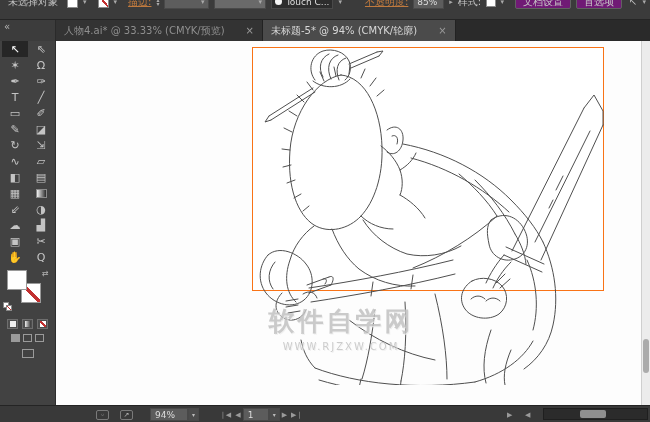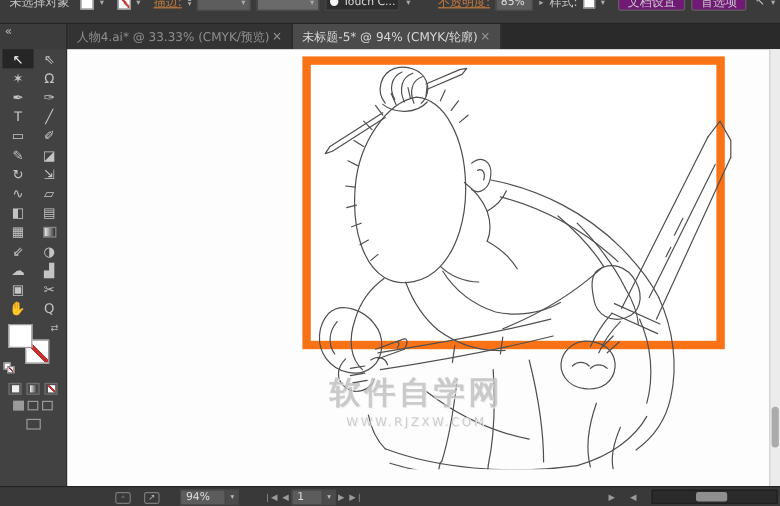--- a/index.html
+++ b/index.html
@@ -24,21 +24,21 @@
   .dd.dark { background:#2d2d2d; }
   .cb-btn { height:14px; background:#701a75; border:1px solid #616161; border-radius:2px;
         font-size:10px; color:#c9c9c9; padding:0 7px; display:inline-flex; align-items:center; }
   .brush-dot { width:7px; height:7px; border-radius:50%; background:#f5f5f5; margin-right:4px; }
 
   
   .tab-bar { position:absolute; left:0; top:20px; width:650px; height:21px; background:#2a2a2a;
     display:flex; align-items:stretch; }
   .dock-header { width:56px; background:#3c3c3c; border-right:1px solid #2a2a2a;
     font-size:10px; color:#b5b5b5; padding:1px 0 0 4px; }
-  .tab { display:flex; align-items:center; gap:2px; padding:0 8px; font-size:10px;
+  .tab { display:flex; align-items:center; gap:21px; padding:0 8px; font-size:10px;
     background:#333333; color:#8f8f8f; border-right:1px solid #222; }
   .tab.active { background:#4b4b4b; color:#d8d8d8; }
   .tab .close { font-size:10px; color:#999; }
 
   
   .main { position:absolute; left:0; top:41px; right:0; bottom:17px; }
 
   
   .toolbar { position:absolute; left:0; top:0; bottom:0; width:56px; background:#424242;
     border-right:1px solid #2d2d2d; }
@@ -66,21 +66,21 @@
   .mode-chip .c3 { width:6px; height:6px;
     background:linear-gradient(to top right, transparent 40%, #c23030 40%, #c23030 60%, transparent 60%), #fff; }
   .draw-row { display:flex; justify-content:center; gap:3px; margin-top:5px; }
   .draw-chip { width:9px; height:8px; border:1px solid #9a9a9a; }
   .draw-chip.b { background:#9a9a9a; }
   .screen-mode { width:12px; height:9px; border:1px solid #9a9a9a; margin:7px auto 0; }
 
   
   .canvas { position:absolute; left:56px; top:0; right:0; bottom:0; background:#fdfdfd; }
   .artboard { position:absolute; left:196px; top:6px; width:352px; height:244px;
-    background:#ffffff; border:7px solid #f97316; }
+    background:#ffffff; border:1px solid #f97316; }
   .artboard svg { position:absolute; left:0; top:0; }
   .watermark { position:absolute; left:2px; top:256px; width:172px; text-align:center;
     opacity:.85; pointer-events:none; }
   .wm1 { font-size:26px; font-weight:bold; letter-spacing:3px; color:#c2c2c2;
     text-shadow:1px 1px 0 #efefef; }
   .wm2 { font-size:10px; letter-spacing:2px; color:#c4c4c4; margin-top:2px;
     text-shadow:1px 1px 0 #efefef; }
   .v-scroll { position:absolute; right:0; top:0; bottom:0; width:9px; background:#ececec;
     border-left:1px solid #cfcfcf; }
   .v-thumb { position:absolute; left:1px; top:82%; width:6px; height:34px; background:#ababab; border-radius:3px; }

